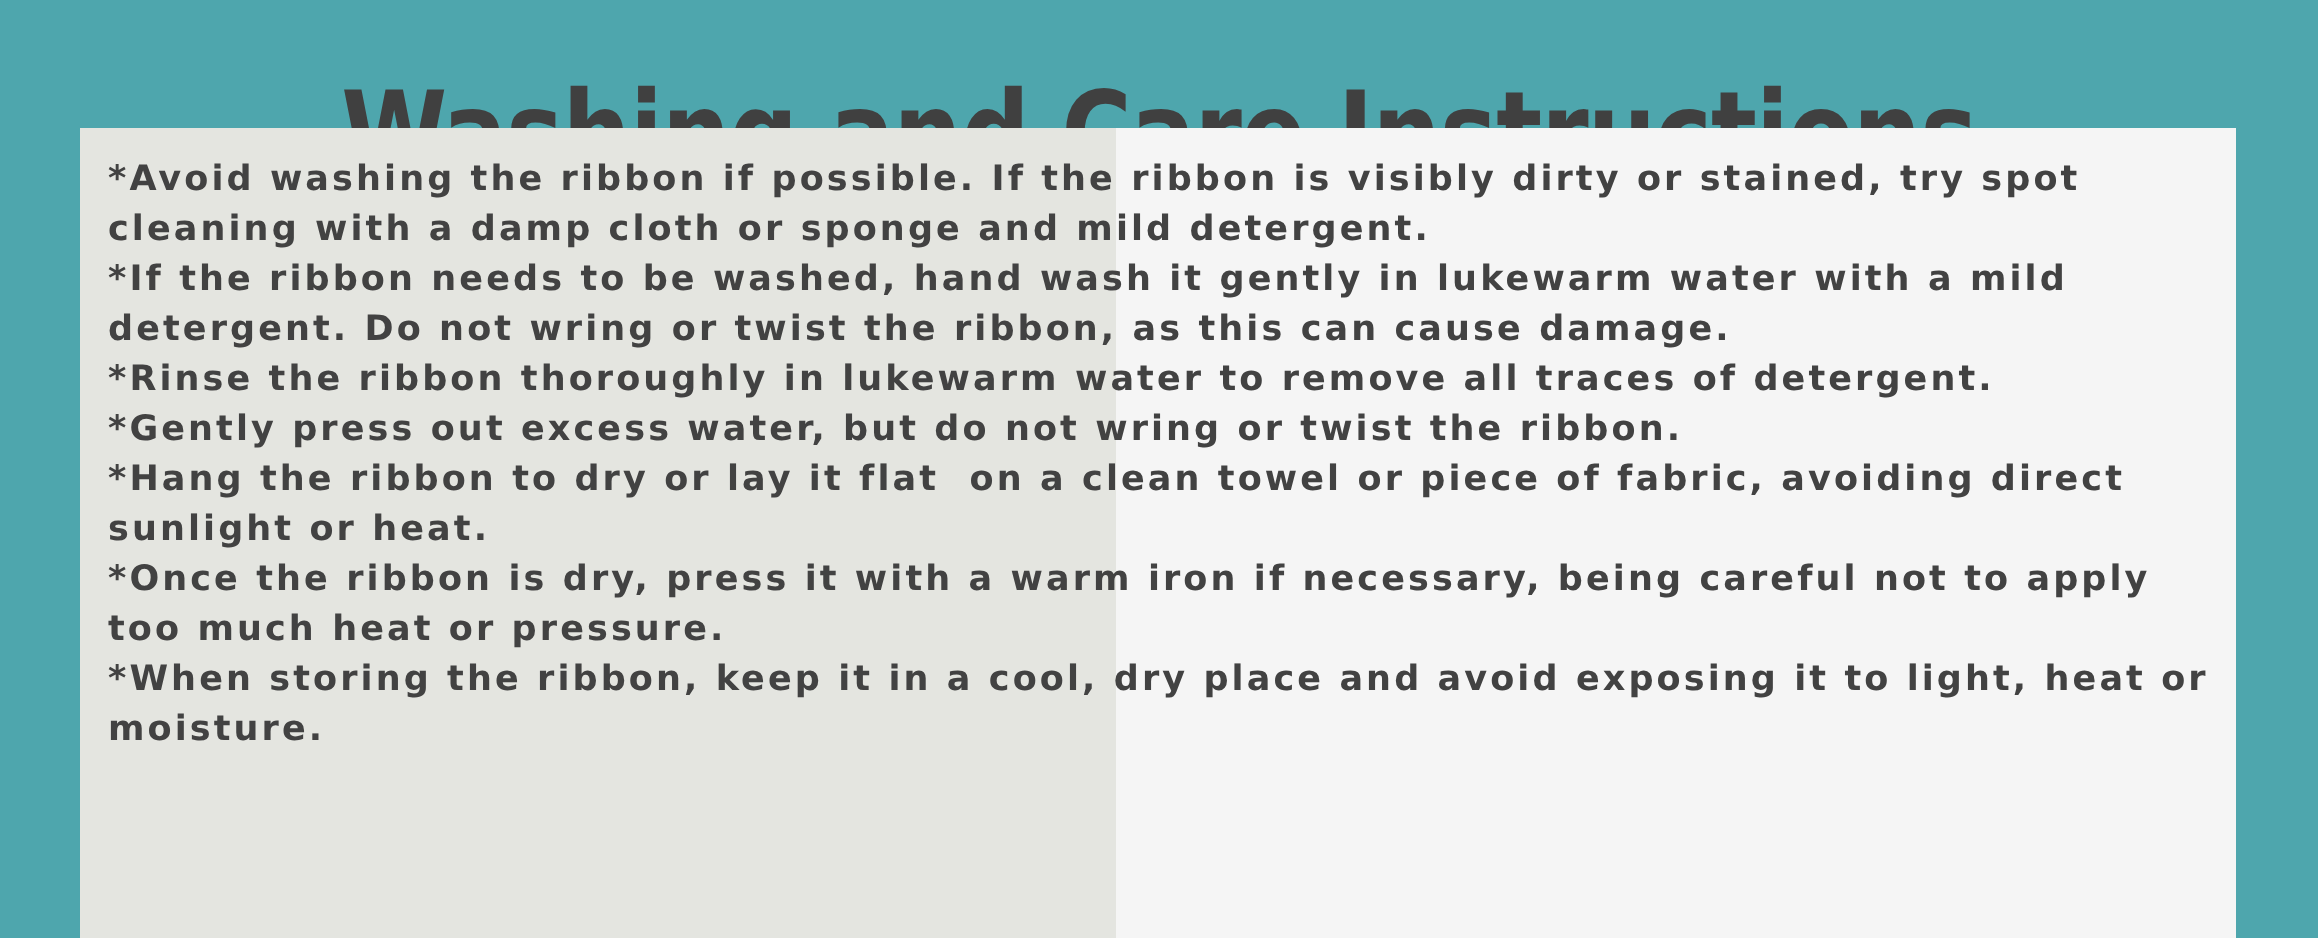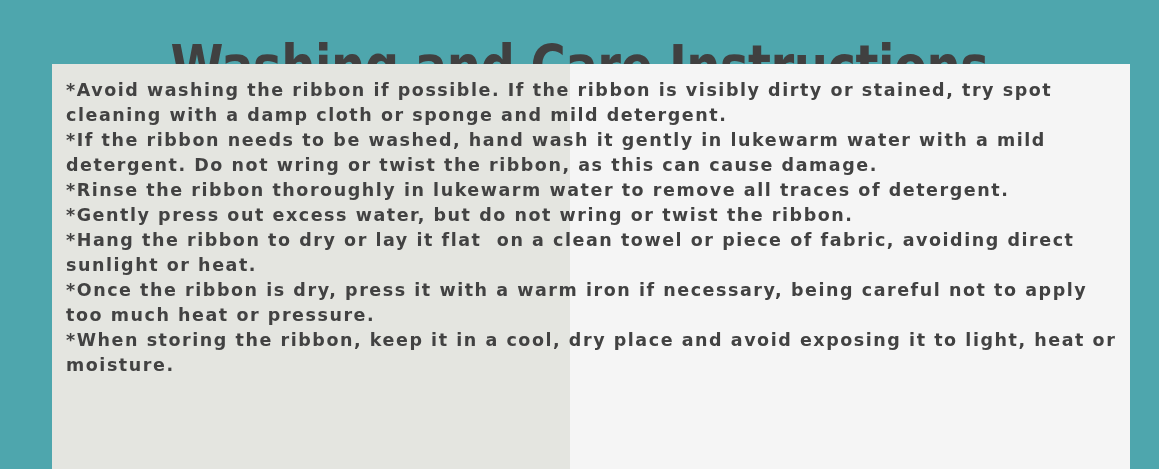--- a/index.html
+++ b/index.html
@@ -37,21 +37,21 @@
     letter-spacing: -0.5px;
     white-space: nowrap;
     transform: scaleX(0.92);
     transform-origin: center center;
     -webkit-font-smoothing: antialiased;
   }
 
   
   #panel {
     position: absolute;
-    left: 52px;
+    left: 40px;
     top: 64px;
     width: 1078px;
     height: 405px;
     background: #f5f5f5;
     overflow: hidden;
   }
   
   #panel-left-band {
     position: absolute;
     left: 0;

